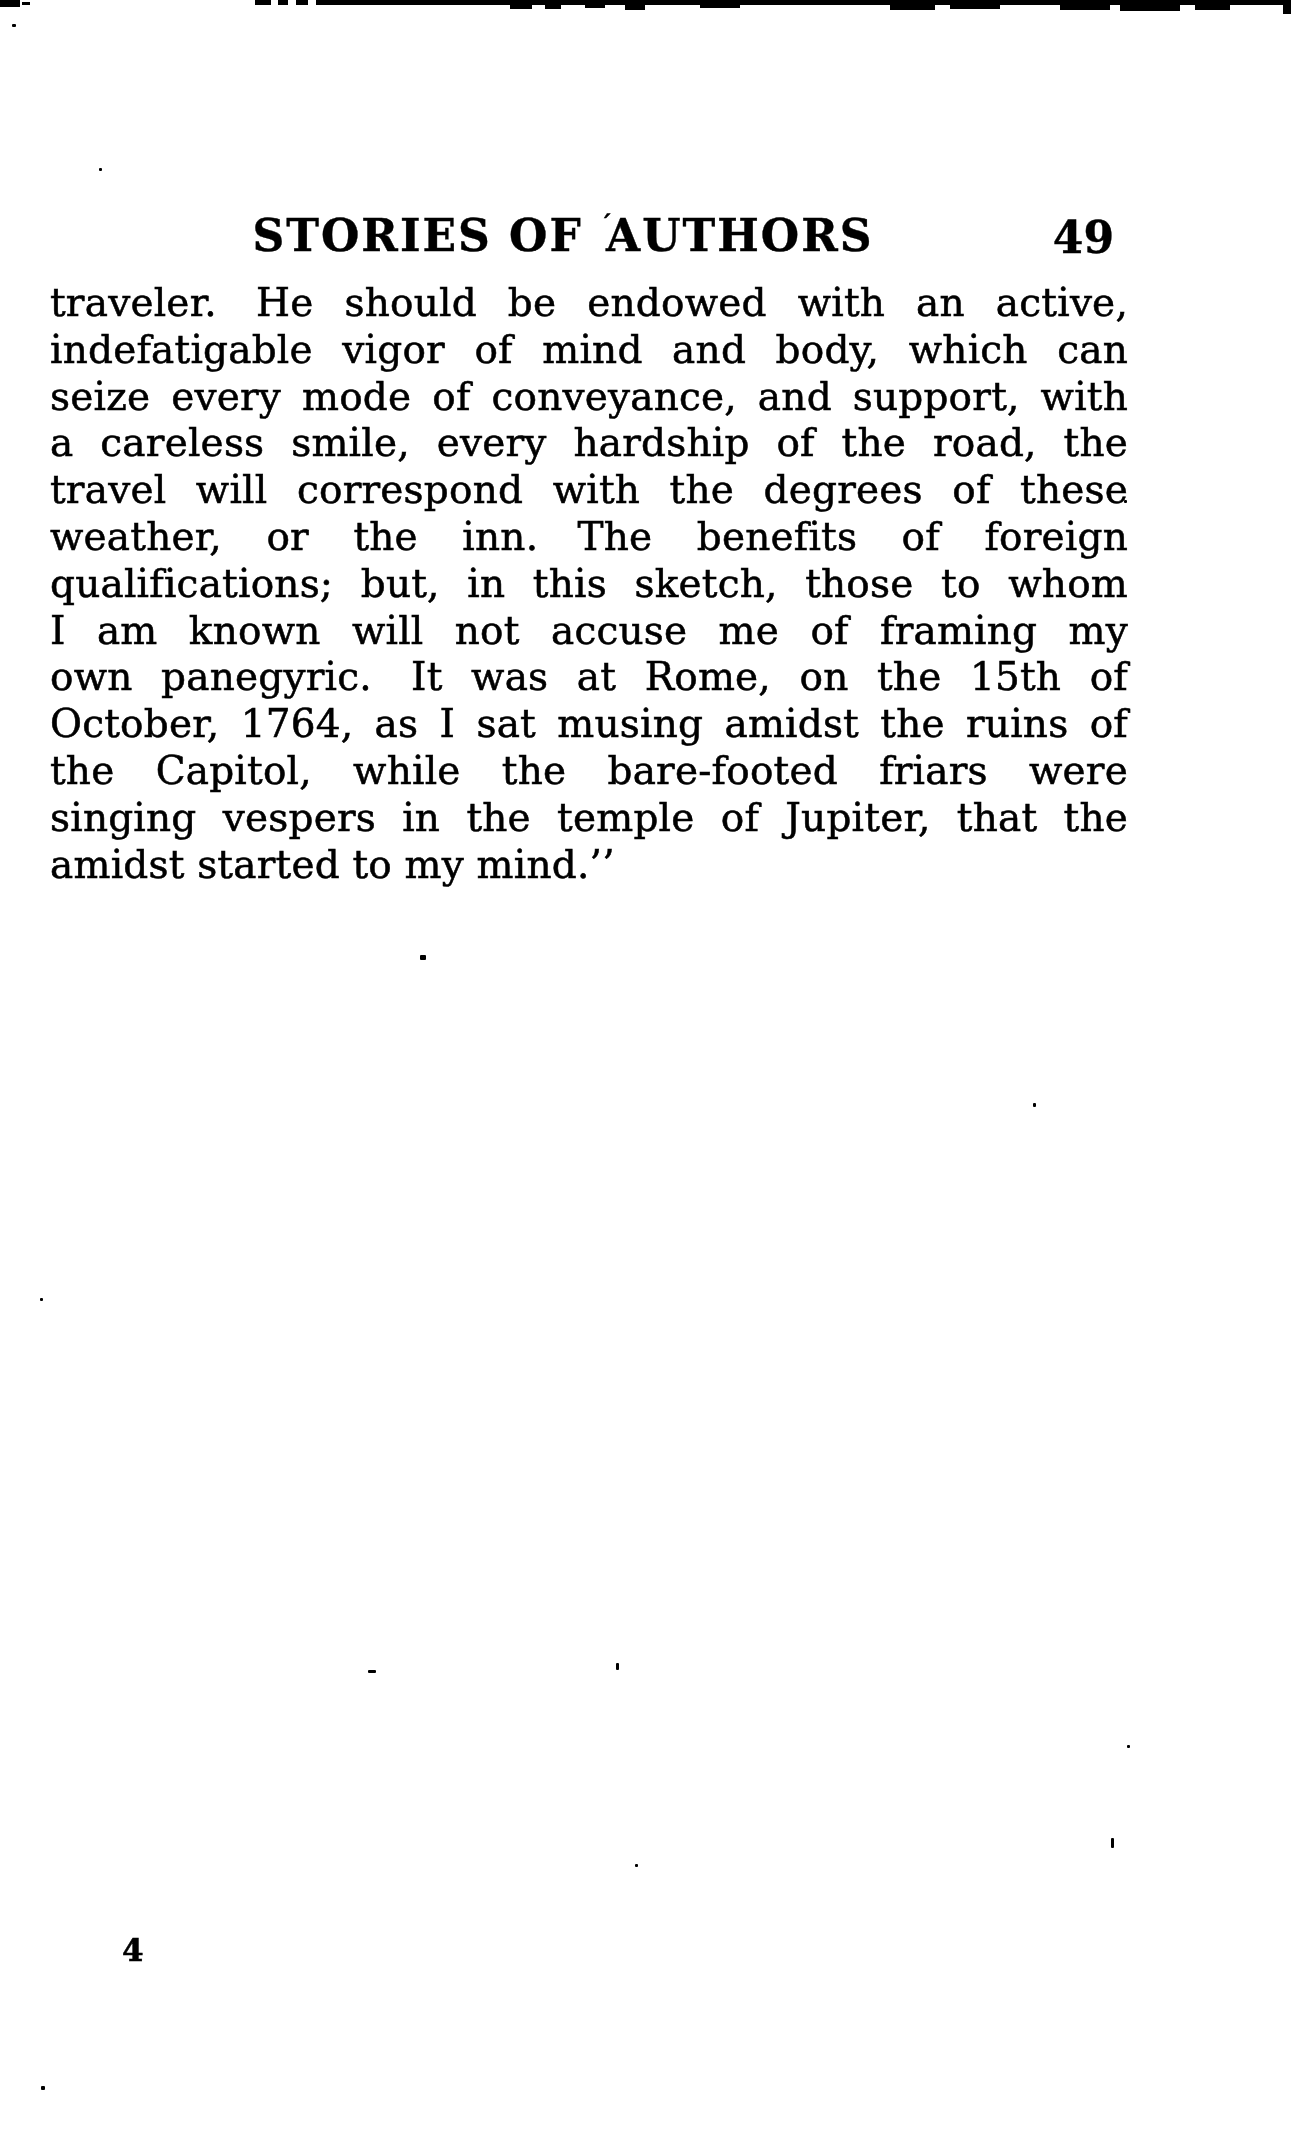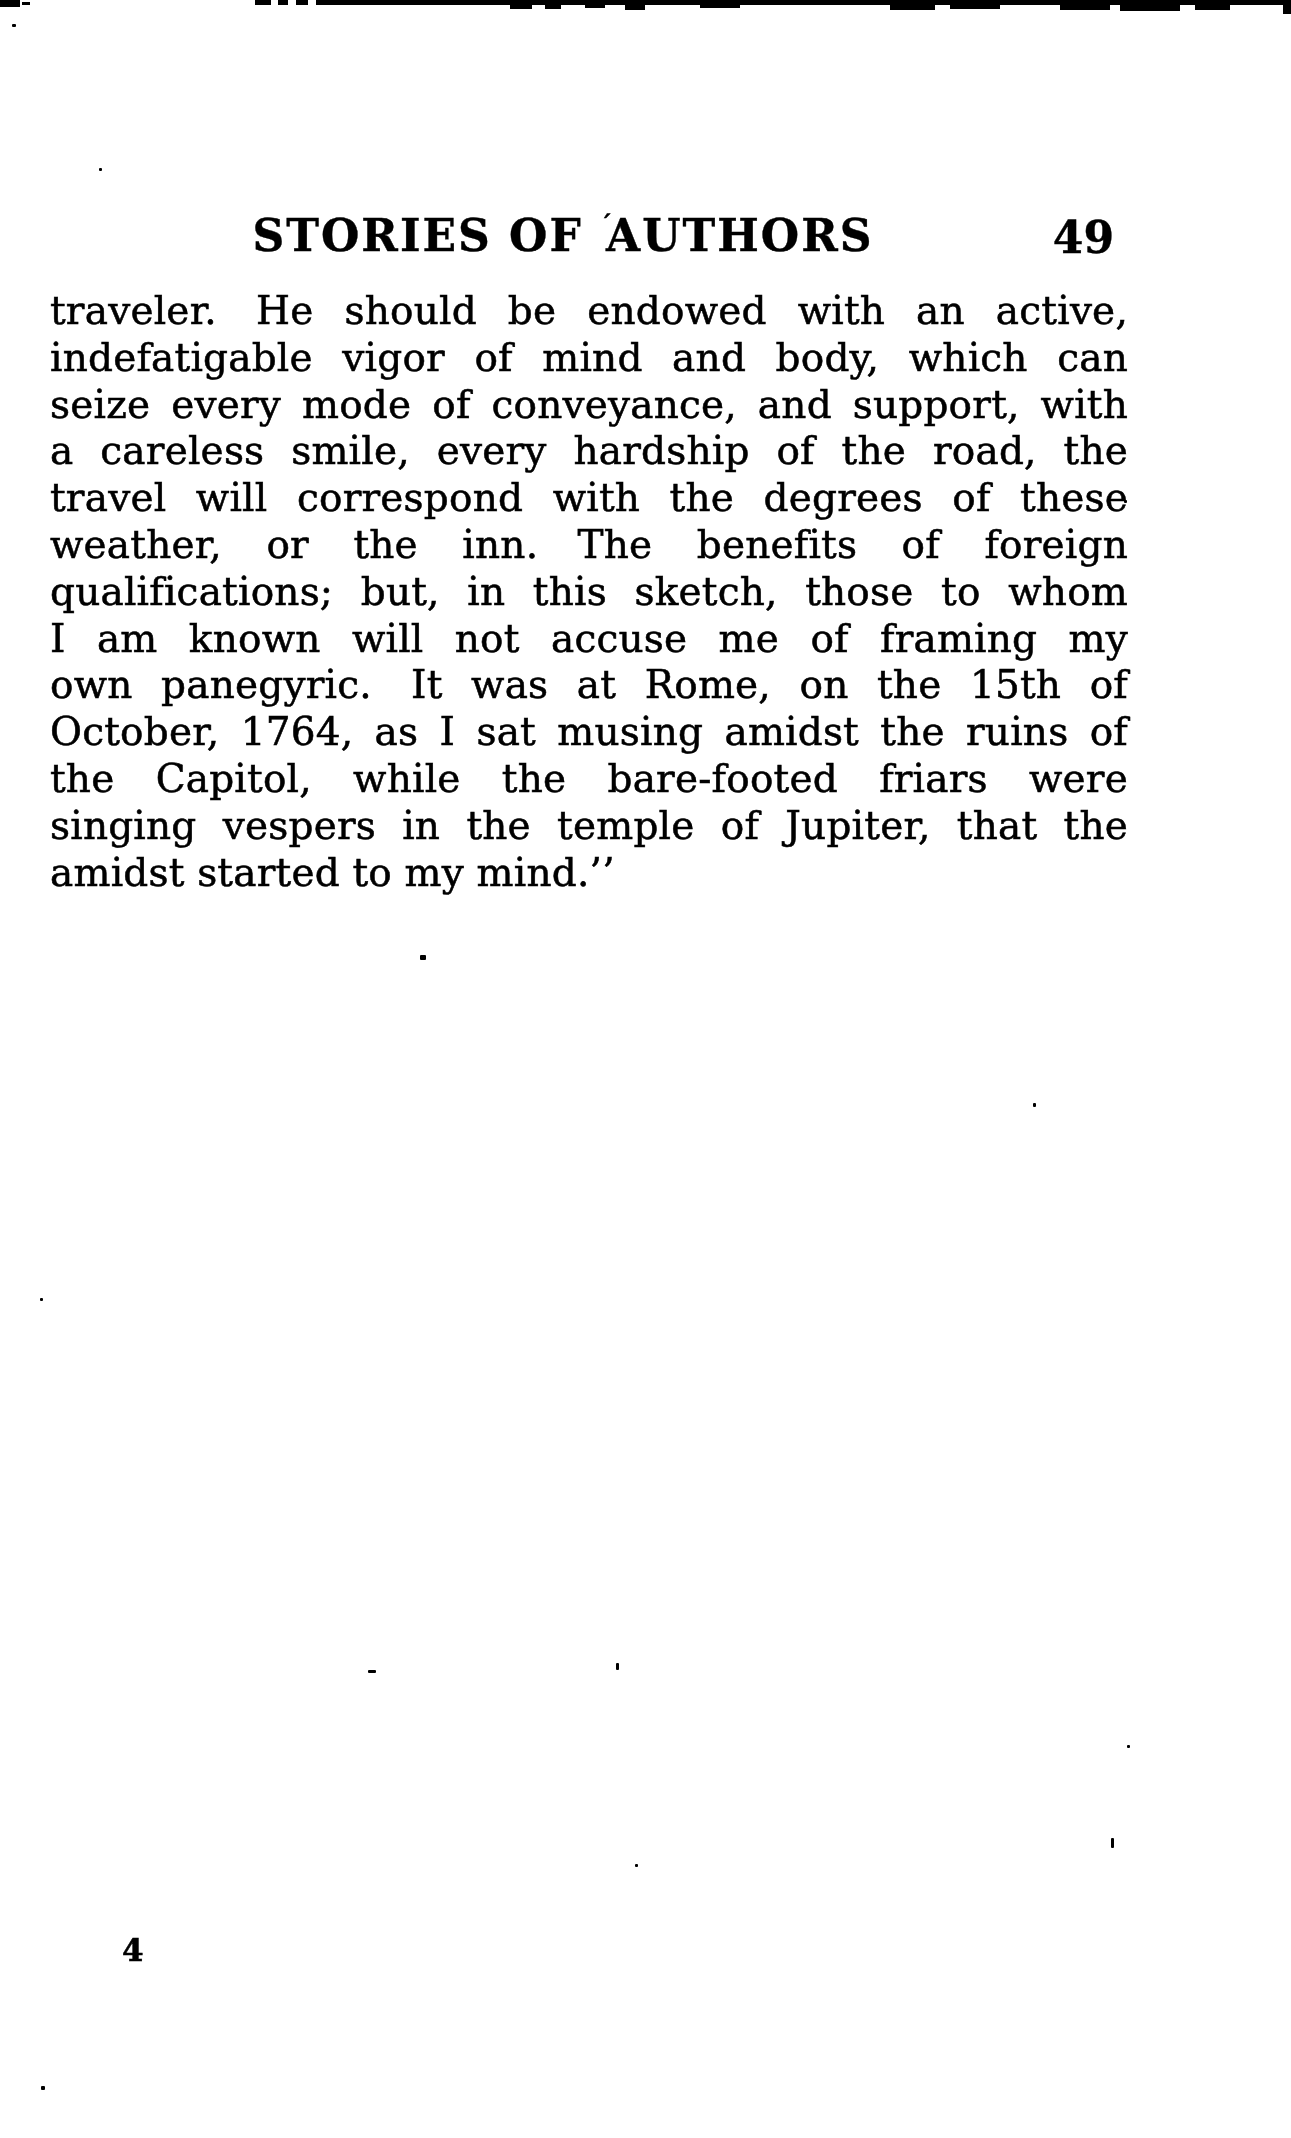--- a/index.html
+++ b/index.html
@@ -48,21 +48,21 @@
     position: absolute;
     top: 212px;
     right: 14px;
     font-size: 44px;
     font-weight: bold;
     -webkit-text-stroke: 0.4px #000;
   }
 
   .body-text {
     position: absolute;
-    top: 288px;
+    top: 280px;
     left: 0;
     width: 100%;
   }
   .line {
     font-size: 39px;
     line-height: 46.8px;
     text-align: justify;
     text-align-last: justify;
     -webkit-text-stroke: 0.55px #000;
     letter-spacing: 0.2px;

